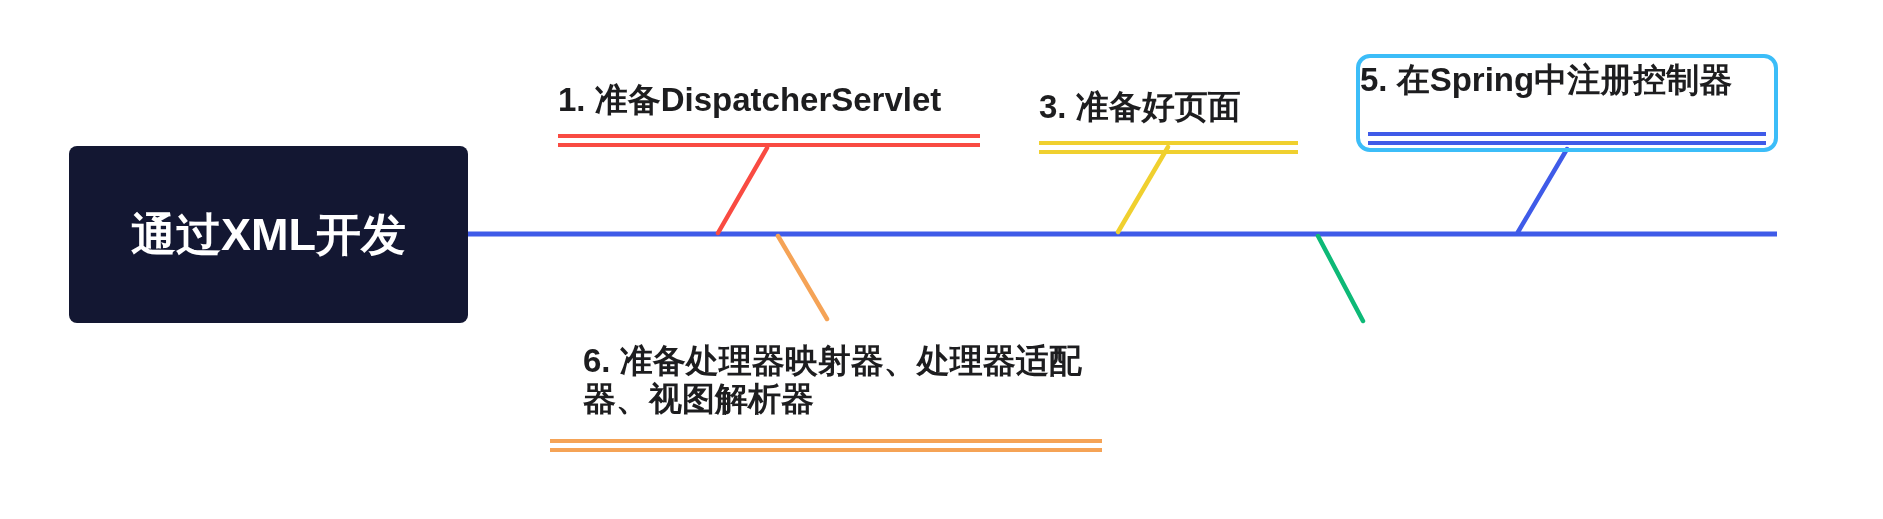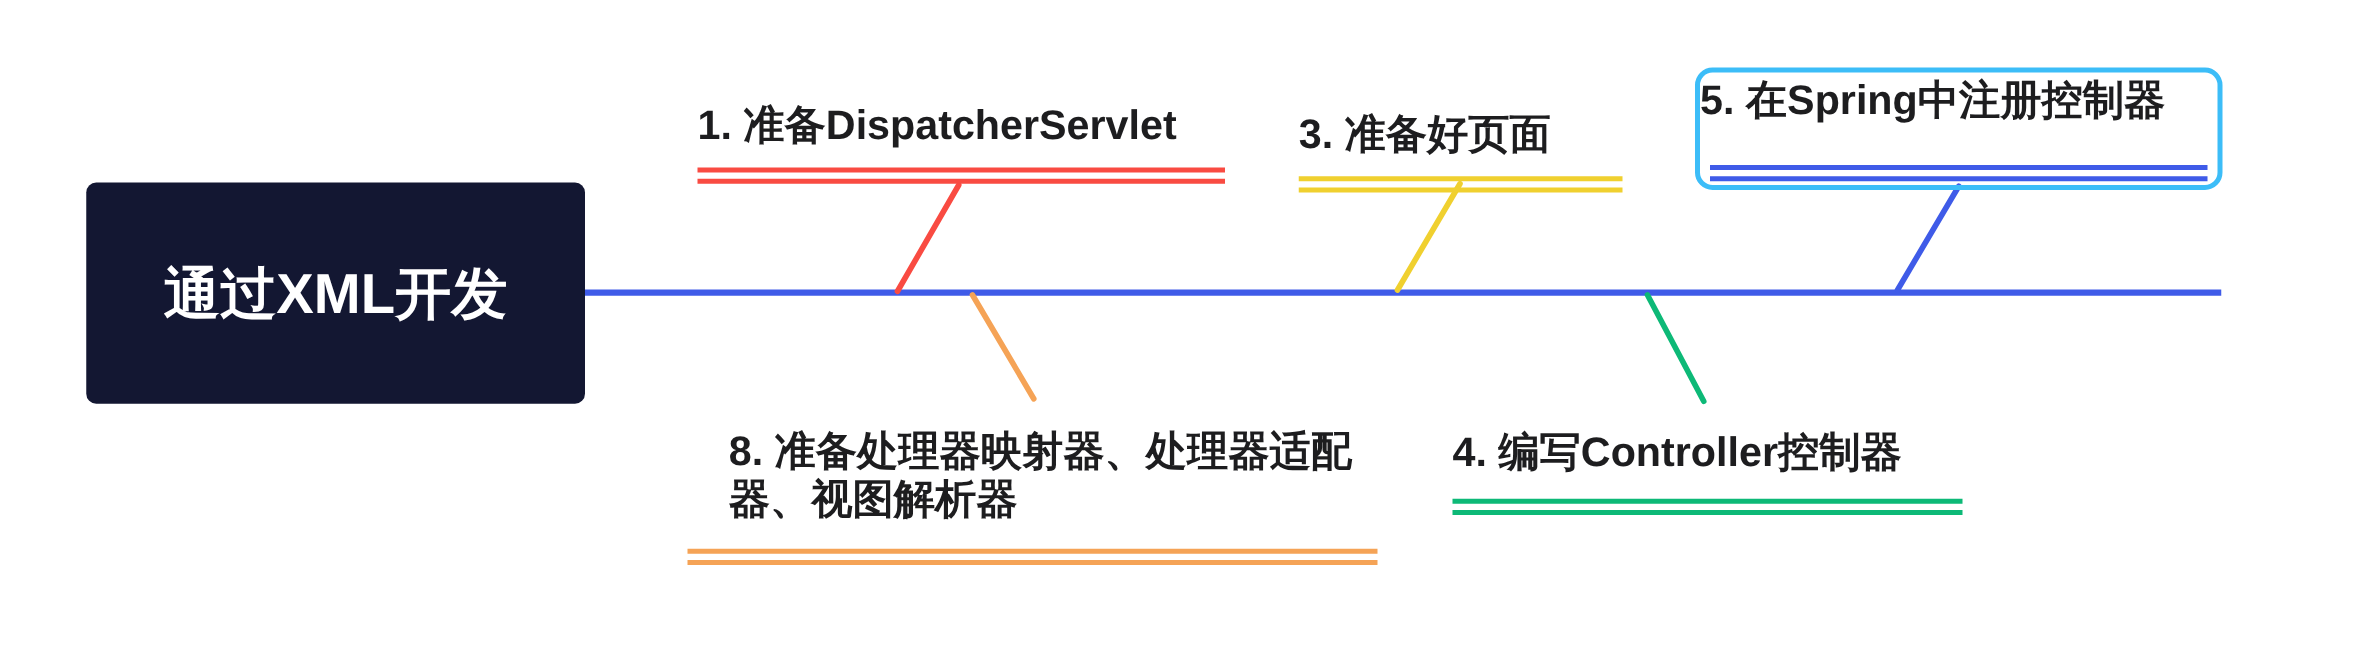--- a/index.html
+++ b/index.html
@@ -120,22 +120,18 @@
     <div class="branch-label">3. 准备好页面</div>
     <div class="underline u-yellow"></div>
   </div>
 
   <div id="branch-5" class="branch">
     <div class="branch-label">5. 在Spring中注册控制器</div>
     <div class="underline u-blue"></div>
   </div>
 
   <div id="branch-2" class="branch">
-    <div class="branch-label">8. 准备处理器映射器、处理器适配器、视图解析器</div>
+    <div class="branch-label">6. 准备处理器映射器、处理器适配器、视图解析器</div>
     <div class="underline u-orange"></div>
   </div>
 
-  <div id="branch-4" class="branch">
-    <div class="branch-label">4. 编写Controller控制器</div>
-    <div class="underline u-green"></div>
-  </div>
 
 </div>
 
 </body></html>

